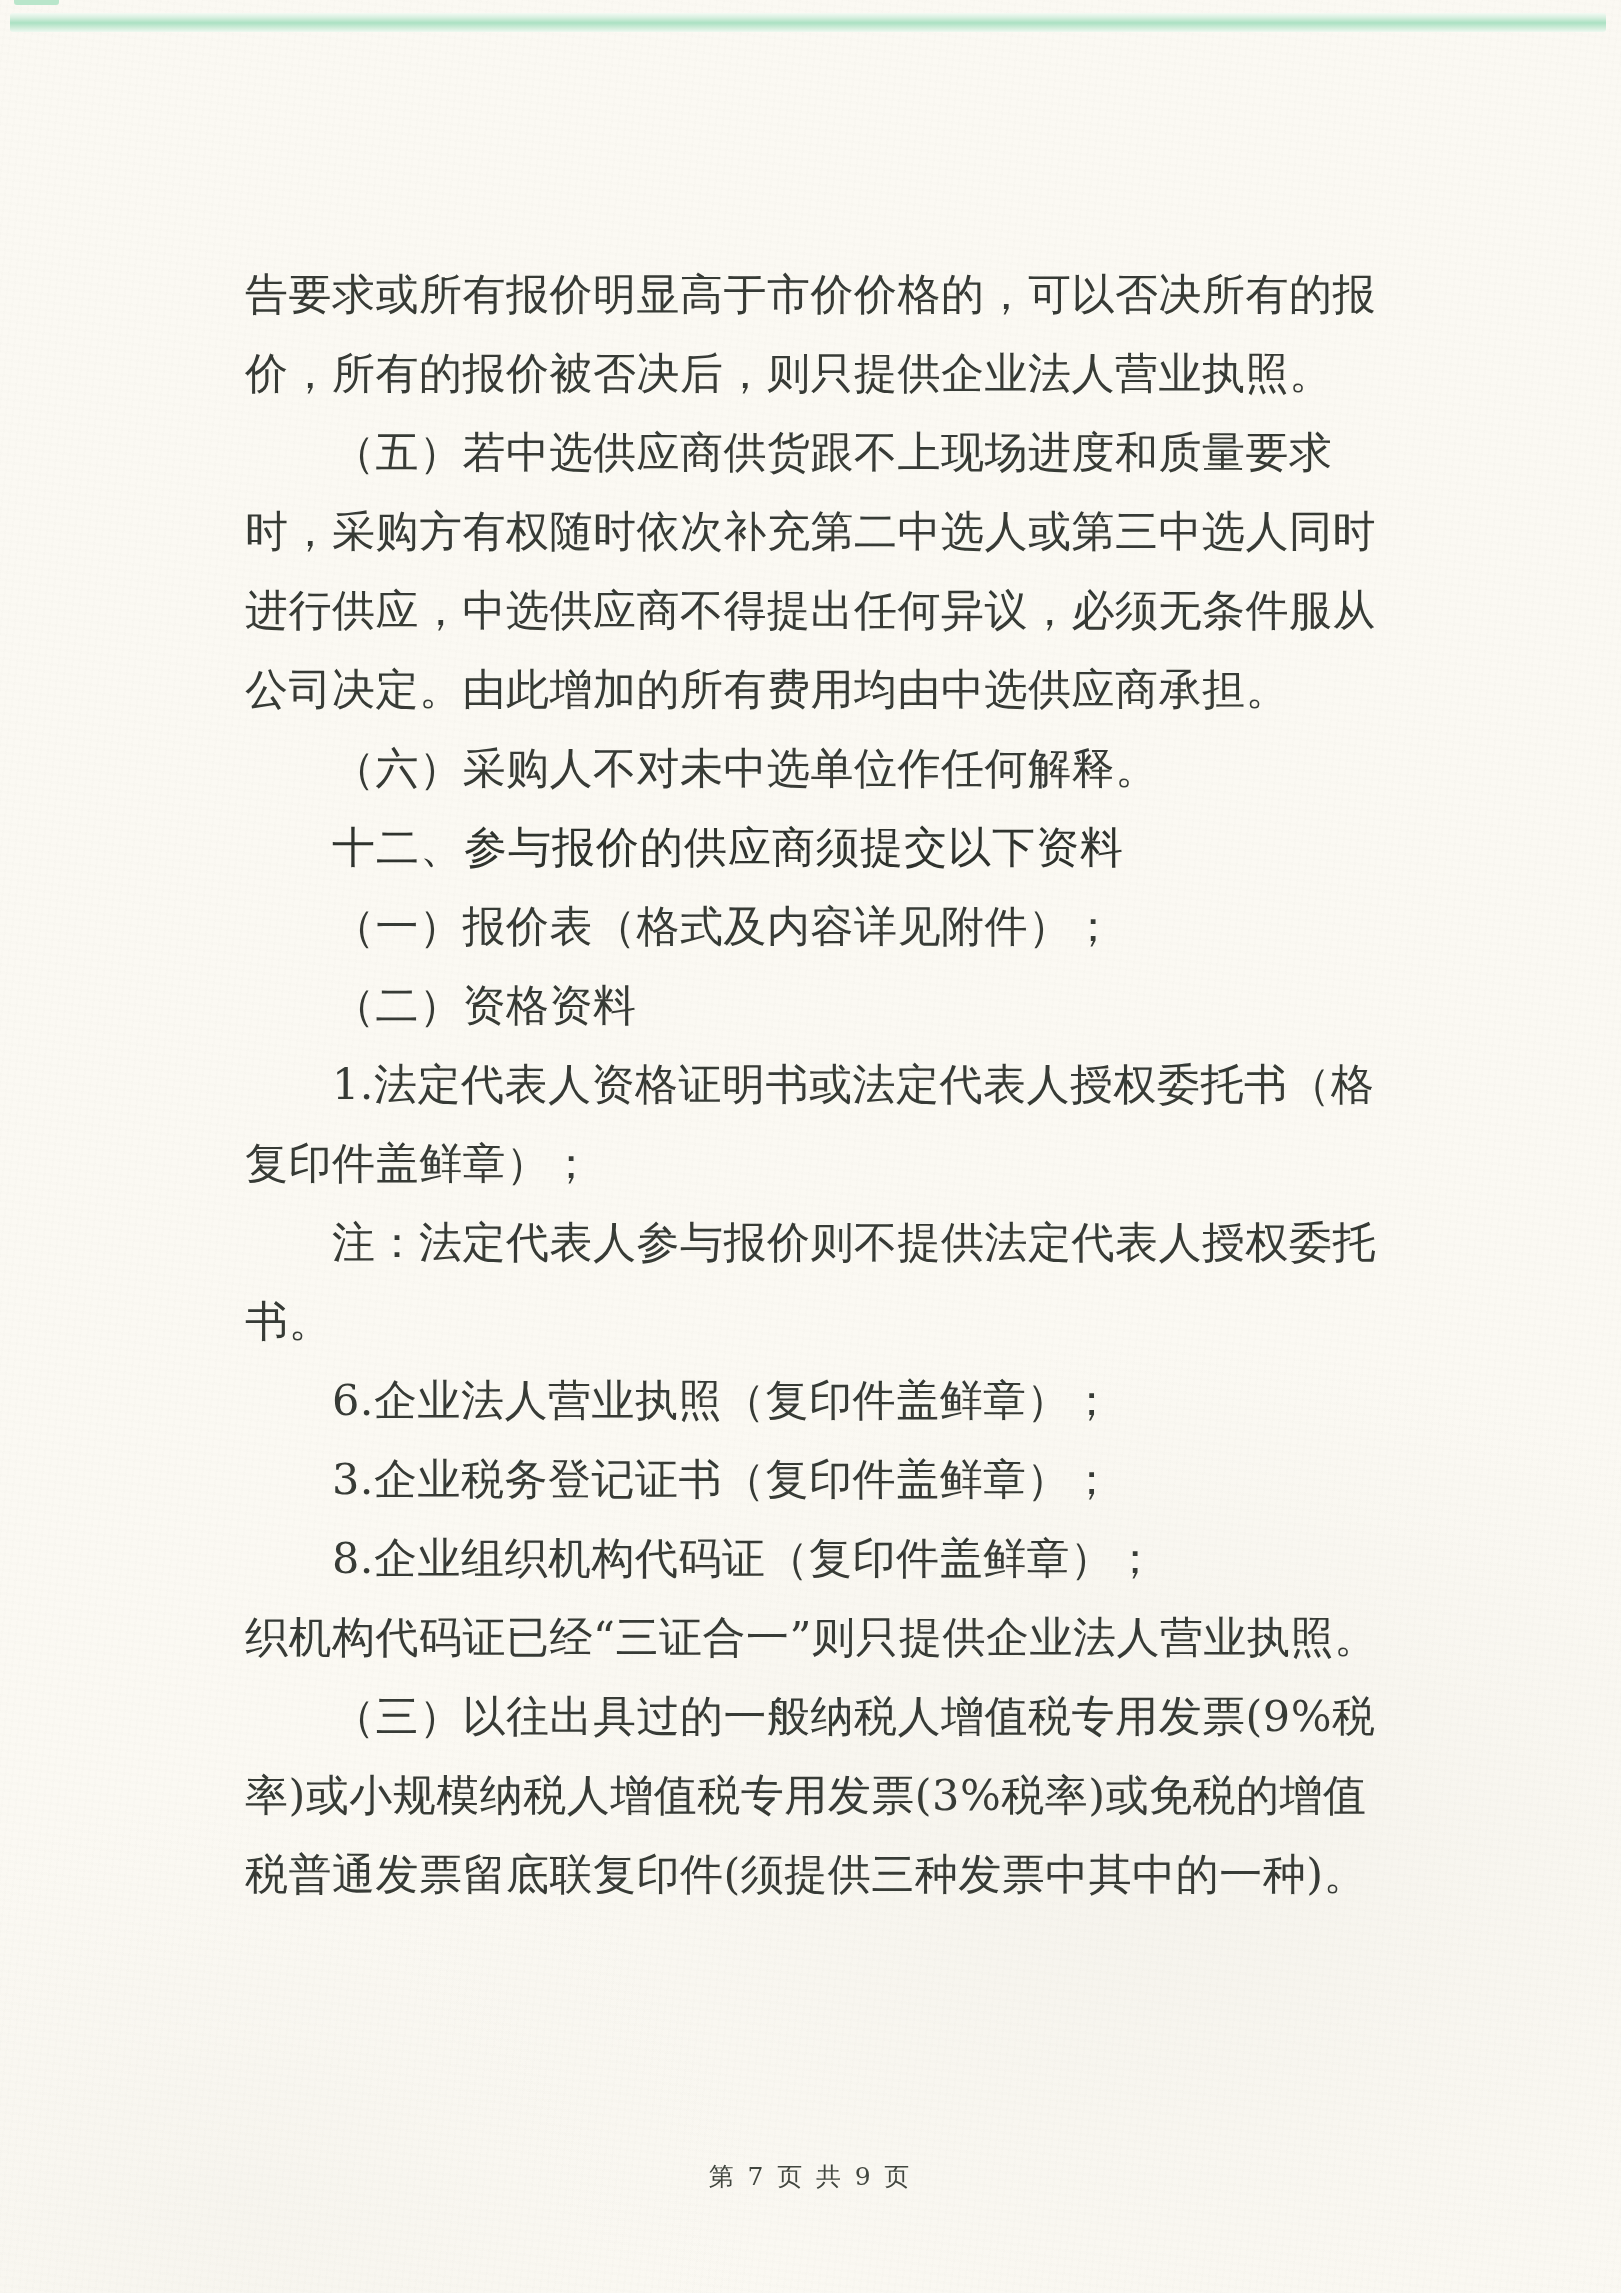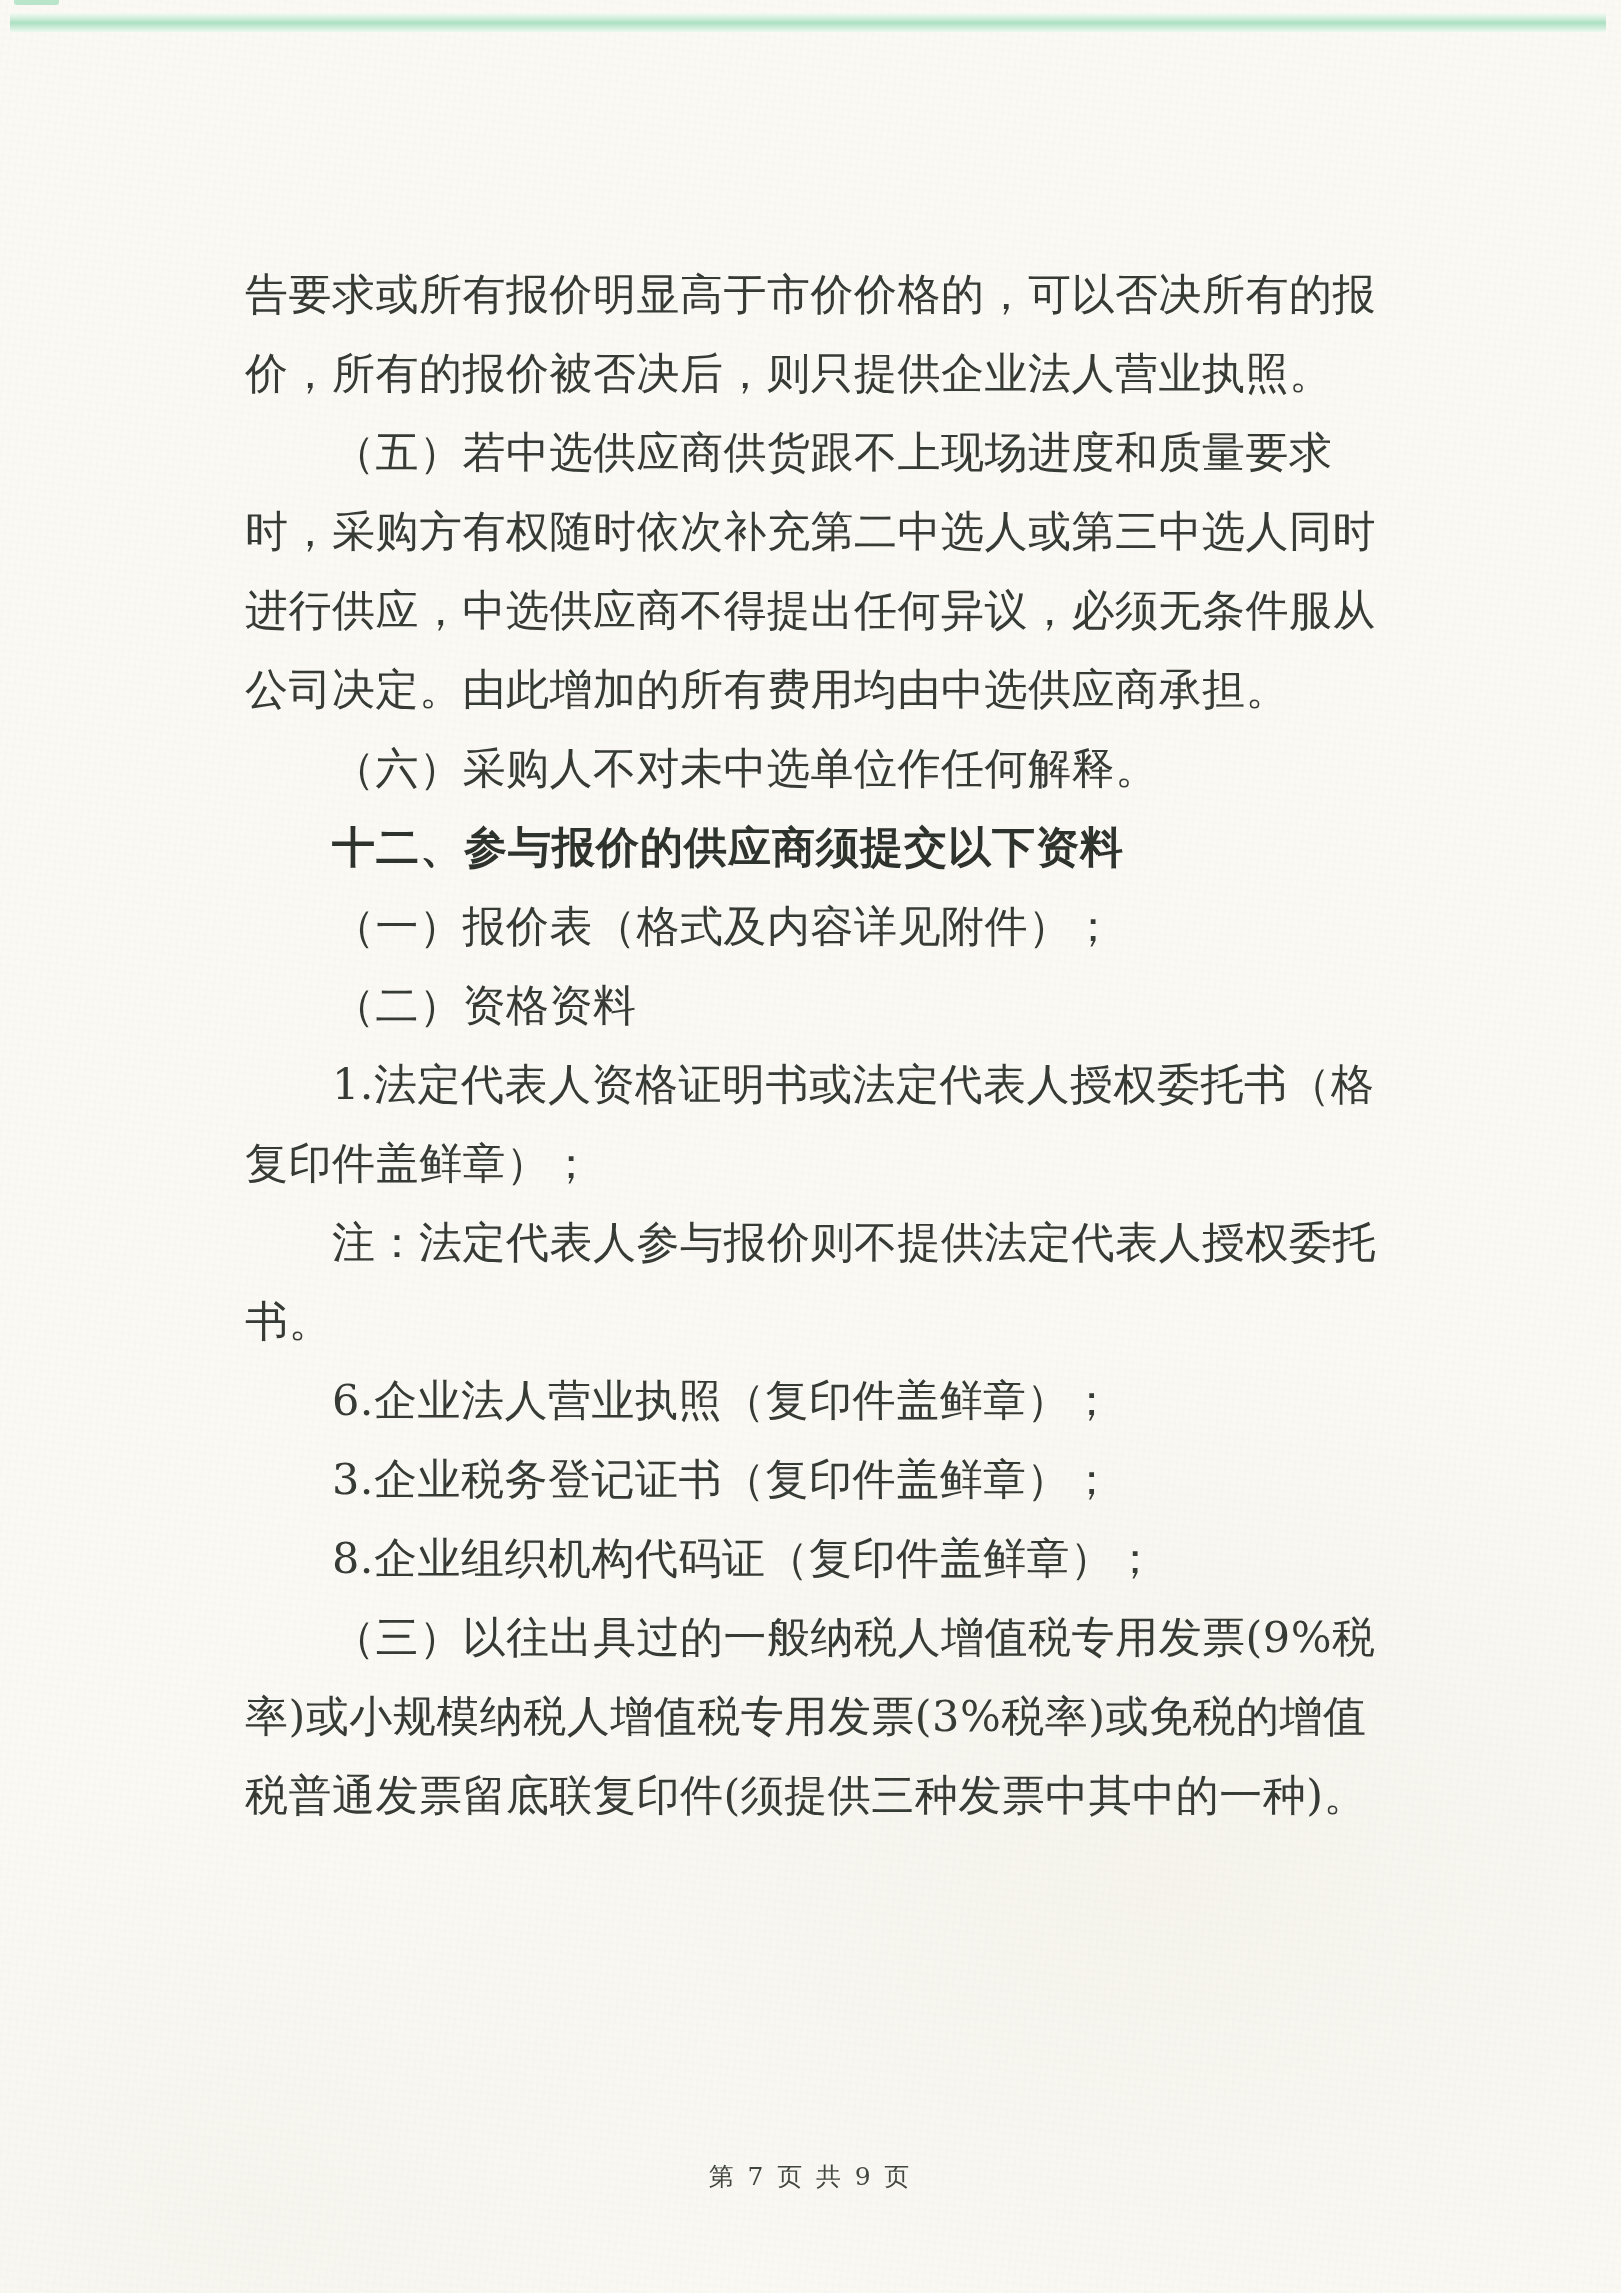--- a/index.html
+++ b/index.html
@@ -59,21 +59,21 @@
   .line {
     height: 79px;
     line-height: 79px;
     white-space: nowrap;
   }
   .line.indent {
     text-indent: 87px;
   }
   .line.heading {
     font-family: "DejaVu Sans", sans-serif;
-    font-weight: 700;
+    font-weight: 400;
     color: #2f332e;
     letter-spacing: 1px;
   }
   .footer {
     position: absolute;
     left: 0;
     top: 2160px;
     width: 100%;
     text-align: center;
     font-size: 25px;
@@ -98,19 +98,20 @@
       <div class="line indent heading">十二、参与报价的供应商须提交以下资料</div>
       <div class="line indent">（一）报价表（格式及内容详见附件）；</div>
       <div class="line indent">（二）资格资料</div>
       <div class="line indent">1.法定代表人资格证明书或法定代表人授权委托书（格</div>
       <div class="line">复印件盖鲜章）；</div>
       <div class="line indent">注：法定代表人参与报价则不提供法定代表人授权委托</div>
       <div class="line">书。</div>
       <div class="line indent">6.企业法人营业执照（复印件盖鲜章）；</div>
       <div class="line indent">3.企业税务登记证书（复印件盖鲜章）；</div>
       <div class="line indent">8.企业组织机构代码证（复印件盖鲜章）；</div>
+      <div class="line">织机构代码证已经“三证合一”则只提供企业法人营业执照。</div>
       <div class="line indent">（三）以往出具过的一般纳税人增值税专用发票(9%税</div>
       <div class="line">率)或小规模纳税人增值税专用发票(3%税率)或免税的增值</div>
       <div class="line">税普通发票留底联复印件(须提供三种发票中其中的一种)。</div>
     </div>
   <div class="footer">第 7 页 共 9 页</div>
 </div>
 
 
 </body></html>

